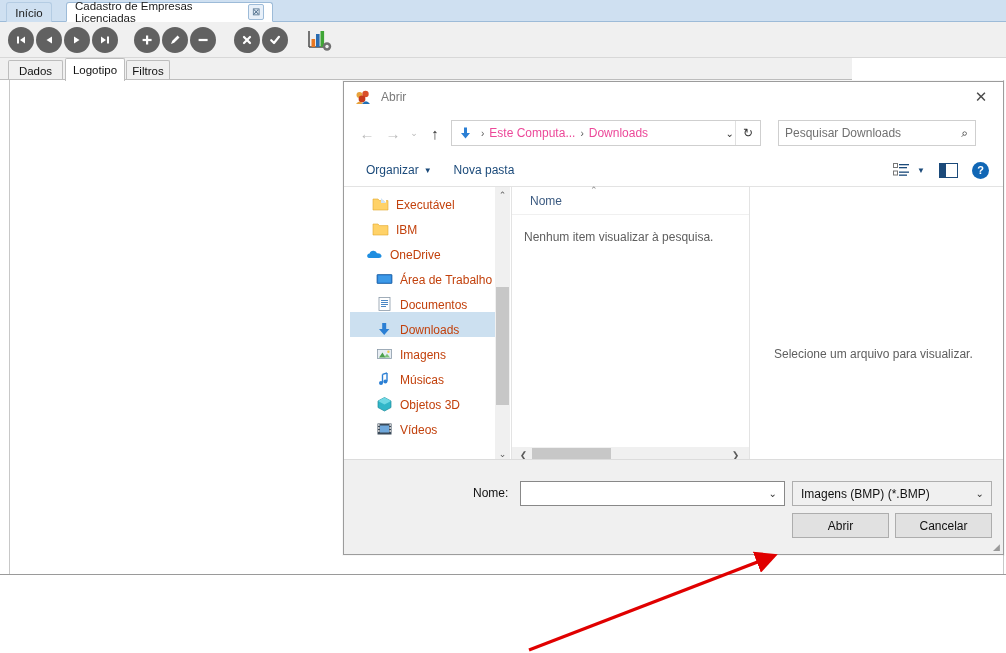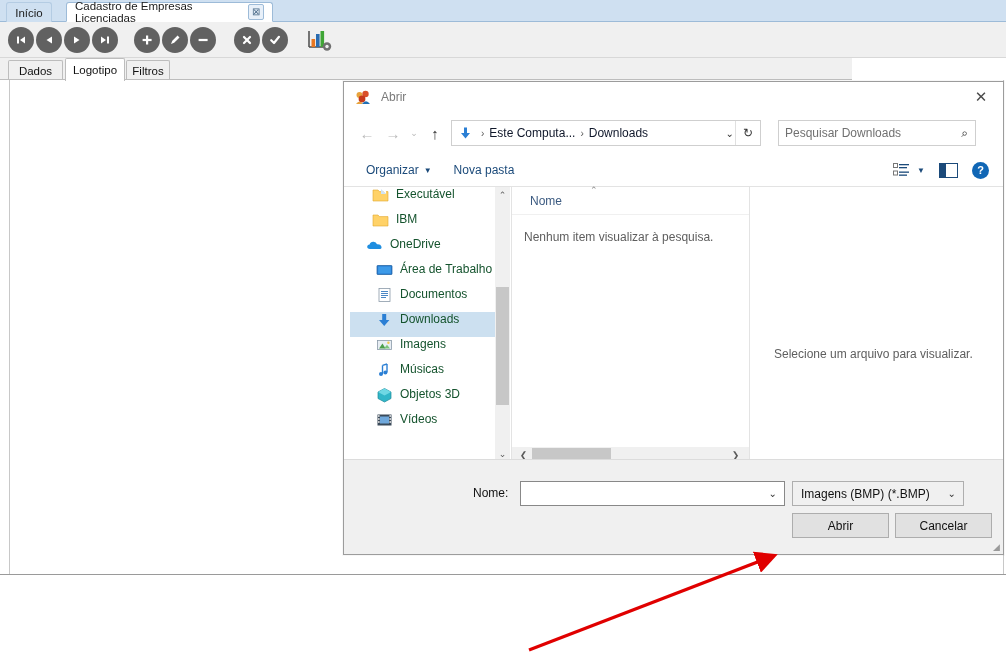--- a/index.html
+++ b/index.html
@@ -136,21 +136,21 @@
   }
   .nav-arrow.up { color: #333; }
   .nav-arrow.small { width: 16px; font-size: 9px; }
   .breadcrumb {
     height: 26px; width: 310px; background: #fff; border: 1px solid #cfcfcf;
     box-sizing: border-box; display: flex; align-items: center; padding: 0 6px;
     margin-left: 3px; position: relative;
   }
   .bc-dl-icon { width: 15px; height: 15px; position: relative; margin-right: 3px; }
   .bc-sep { color: #5a5a5a; font-size: 10px; margin: 0 5px; }
-  .bc-seg { font-size: 12px; color: #0f172a; }
+  .bc-seg { font-size: 12px; color: #ec4899; }
   .bc-caret { position: absolute; right: 26px; font-size: 10px; color: #333; }
   .bc-refresh {
     position: absolute; right: 0; top: 0; width: 24px; height: 24px;
     border-left: 1px solid #e0e0e0;
     display: flex; align-items: center; justify-content: center;
     font-size: 12px; color: #333;
   }
   .search-box {
     height: 26px; width: 198px; background: #fff; border: 1px solid #cfcfcf;
     box-sizing: border-box; display: flex; align-items: center; padding: 0 6px;
@@ -178,22 +178,22 @@
   .dlg-body {
     position: absolute; left: 0; top: 104px; width: 100%; height: 275px;
     border-top: 1px solid #e3e3e3;
     box-sizing: border-box;
   }
   .nav-pane {
     position: absolute; left: 6px; top: 0; width: 145px; height: 275px;
     overflow: hidden; background: #fff;
   }
   .tree-item {
-    position: relative; height: 25px; display: flex; align-items: flex-start;
-    padding-left: 16px; font-size: 12px; color: #14532d;
+    position: relative; height: 25px; display: flex; align-items: flex-end;
+    padding-left: 16px; font-size: 12px; color: #c2410c;
     white-space: nowrap;
   }
   .tree-item.indent1 { padding-left: 22px; }
   .tree-item.indent2 { padding-left: 26px; }
   .tree-item.selected { background: #cce0f0; }
   .tree-ico { width: 17px; height: 16px; margin-right: 7px; position: relative; flex: 0 0 auto; }
 
   .vscroll {
     position: absolute; left: 151px; top: 0; width: 15px; height: 275px;
     background: #f0f0f0;
@@ -261,21 +261,21 @@
     position: absolute; left: 129px; top: 26px;
     font-size: 12px; color: #111;
   }
   .nome-field {
     position: absolute; left: 176px; top: 21px; width: 265px; height: 25px;
     background: #fff; border: 1px solid #888;
     box-sizing: border-box; display: flex; align-items: center; padding: 0 6px;
   }
   .nome-caret { position: absolute; right: 7px; font-size: 10px; color: #333; }
   .filter-field {
-    position: absolute; left: 448px; top: 21px; width: 172px; height: 25px;
+    position: absolute; left: 448px; top: 21px; width: 200px; height: 25px;
     background: #f0f0f0; border: 1px solid #aeaeae;
     box-sizing: border-box; display: flex; align-items: center; padding: 0 8px;
     font-size: 12px; color: #111;
   }
   .dlg-btn {
     position: absolute; top: 53px; height: 25px; width: 97px;
     background: #e1e1e1; border: 1px solid #adadad;
     box-sizing: border-box;
     display: flex; align-items: center; justify-content: center;
     font-size: 12px; color: #111;

